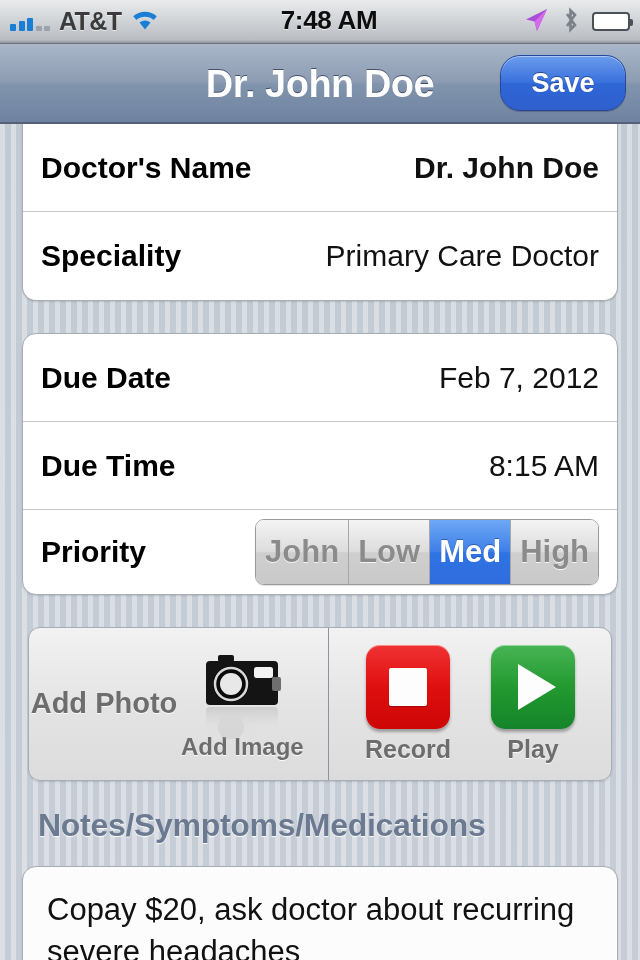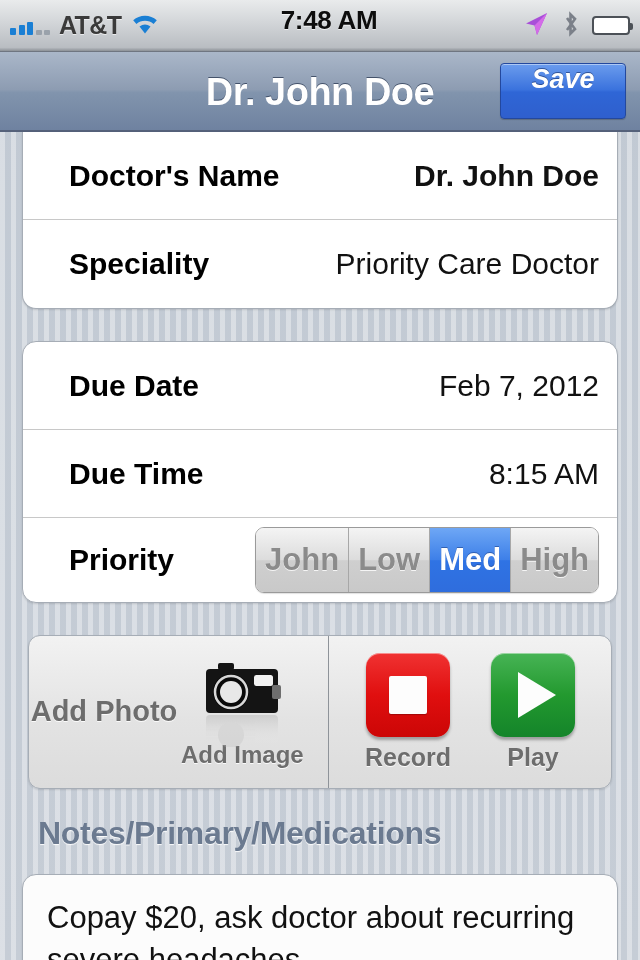--- a/index.html
+++ b/index.html
@@ -21,21 +21,21 @@
         rgba(255,255,255,0.38) 0px,
         rgba(255,255,255,0.38) 5px,
         rgba(255,255,255,0.0) 5px,
         rgba(255,255,255,0.0) 11px),
       linear-gradient(180deg, #c1c9d3 0%, #c6cdd6 100%);
   }
 
   
   .statusbar {
     position: relative;
-    height: 52px;
+    height: 44px;
     background: linear-gradient(180deg, #e9ebec 0%, #d2d5d8 45%, #b9bdc2 93%, #8c9197 100%);
     border-bottom: 1px solid #6f7681;
     display: flex;
     align-items: center;
     box-sizing: border-box;
     padding: 0 10px;
   }
   .sb-left { display: flex; align-items: center; gap: 9px; }
   .sb-right { display: flex; align-items: center; gap: 13px; margin-left: auto; }
   .sb-center {
@@ -120,30 +120,29 @@
     border-left: 1px solid #4a5a76;
     border-bottom: 1px solid #4a5a76;
     transform: rotate(45deg);
     border-radius: 0 0 0 5px;
   }
   .save-btn {
     position: relative; z-index: 2;
     margin-left: auto;
     height: 54px;
     min-width: 96px;
-    display: flex; justify-content: center;
+    display: flex; align-items: center; justify-content: center;
     padding: 0 14px;
     background: linear-gradient(180deg, #6b9ced 0%, #3a72dd 48%, #2f66d6 52%, #2f5fcd 100%);
     border: 1px solid #23489e;
-    border-radius: 4px;
+    border-radius: 20px;
     box-shadow: inset 0 1px 0 rgba(255,255,255,0.45), 0 1px 1px rgba(0,0,0,0.2);
     font-size: 27px; font-weight: bold; color: #fff;
     text-shadow: 0 -1px 0 rgba(20,45,100,0.6);
     cursor: pointer;
-    font-style: italic;
   }
 
   
   .content { position: relative; }
 
   .card {
     margin: 0 22px;
     background: #fff;
     border: 1px solid #a6adb6;
     border-radius: 14px;
@@ -160,21 +159,20 @@
     display: flex; align-items: center;
     height: 88px;
     padding: 0 18px;
     border-bottom: 1px solid #c8c8c8;
     box-sizing: border-box;
   }
   .row:last-child { border-bottom: none; }
   .row-label {
     font-size: 30px; font-weight: bold; color: #000;
     white-space: nowrap;
-    margin-left: 28px;
   }
   .row-value {
     margin-left: auto;
     font-size: 30px; color: #111;
     white-space: nowrap;
   }
   .row-value.bold { font-weight: bold; }
 
   
   .row.segrow { height: 84px; }
@@ -355,21 +353,21 @@
 
   <div class="content">
 
     <div class="card clipped-top">
       <div class="row">
         <span class="row-label">Doctor's Name</span>
         <span class="row-value bold">Dr. John Doe</span>
       </div>
       <div class="row">
         <span class="row-label">Speciality</span>
-        <span class="row-value">Priority Care Doctor</span>
+        <span class="row-value">Primary Care Doctor</span>
       </div>
     </div>
 
     <div class="gap"></div>
 
     <div class="card">
       <div class="row">
         <span class="row-label">Due Date</span>
         <span class="row-value">Feb 7, 2012</span>
       </div>
@@ -429,21 +427,21 @@
           <div class="glyph play">
             <span class="play-tri"></span>
           </div>
           <div class="cap">Play</div>
         </div>
       </div>
     </div>
 
     <div class="gap-sm"></div>
 
-    <div class="section-header">Notes/Primary/Medications</div>
+    <div class="section-header">Notes/Symptoms/Medications</div>
 
     <div style="height:22px"></div>
 
     <div class="notes-card">
       <div class="notes-text">Copay $20, ask doctor about recurring severe headaches</div>
     </div>
 
   </div>
 </div>
 

